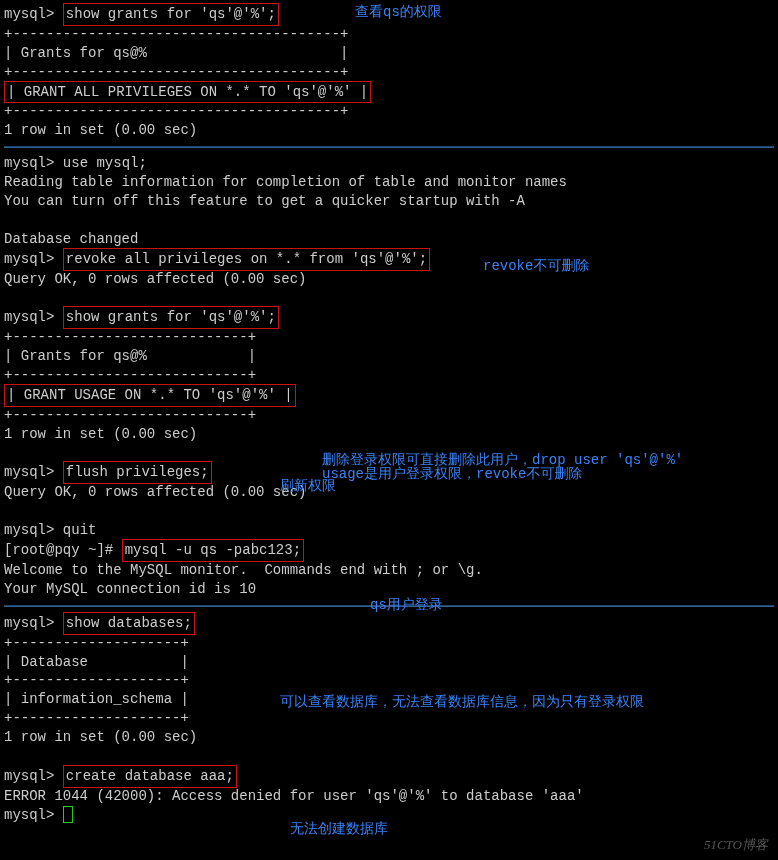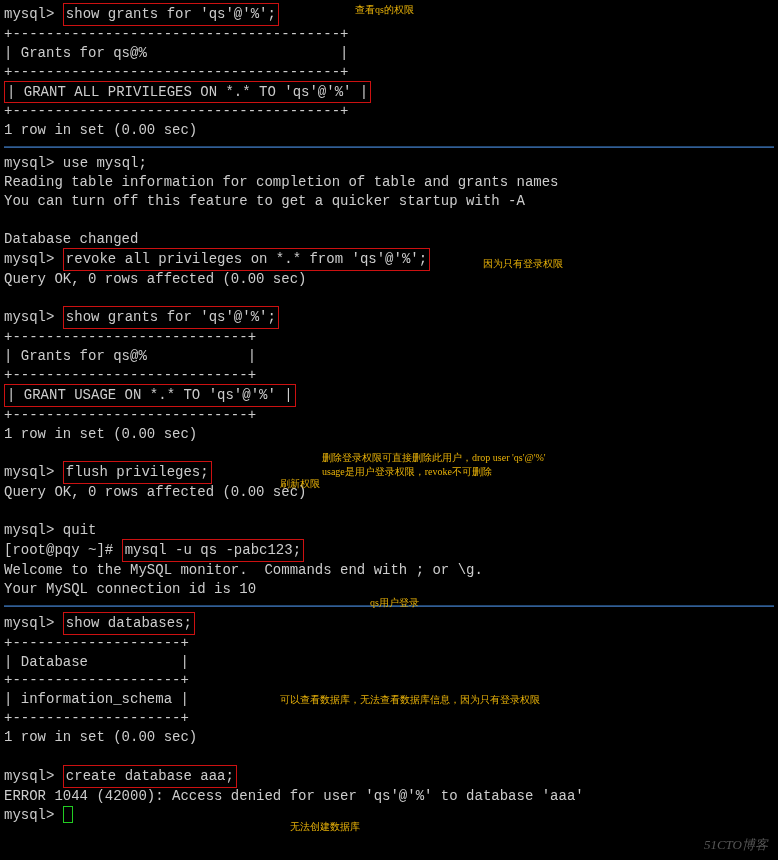--- a/index.html
+++ b/index.html
@@ -19,23 +19,23 @@
     padding: 4px 4px;
   }
   .line { white-space: pre; }
   .red-box {
     border: 1.5px solid #cc1111;
     display: inline-block;
     padding: 1px 2px;
     margin: -1px 0;
   }
   .annot {
-    color: #eab308;
-    font-family: Liberation Serif, serif;
-    font-size: 10px;
+    color: #3b82f6;
+    font-family: Liberation Mono, monospace;
+    font-size: 14px;
     position: absolute;
   }
   .cursor-block {
     display: inline-block;
     width: 8px;
     height: 15px;
     border: 1px solid #22cc22;
     vertical-align: text-bottom;
   }
   .divider {
@@ -50,39 +50,39 @@
     color: #555;
     font-family: Liberation Serif, serif;
     font-size: 13px;
     font-style: italic;
   }
 </style>
 </head>
 <body>
 
 <div class="annot" style="top:3px; left:355px;">查看qs的权限</div>
-<div class="annot" style="top:257px; left:483px;">因为只有登录权限</div>
+<div class="annot" style="top:257px; left:483px;">revoke不可删除</div>
 <div class="annot" style="top:431px; left:322px;margin-top:34px;">usage是用户登录权限，revoke不可删除</div>
 <div class="annot" style="top:451px; left:322px;">删除登录权限可直接删除此用户，drop user 'qs'@'%'</div>
 <div class="annot" style="top:477px; left:280px;">刷新权限</div>
 <div class="annot" style="top:596px; left:370px;">qs用户登录</div>
 <div class="annot" style="top:693px; left:280px;">可以查看数据库，无法查看数据库信息，因为只有登录权限</div>
 <div class="annot" style="top:808px; left:290px;margin-top:12px;">无法创建数据库</div>
 
 <div class="terminal">
 <div class="line"><span>mysql&gt;</span> <span class="red-box">show grants for 'qs'@'%';</span></div>
 <div class="line">+---------------------------------------+</div>
 <div class="line">| Grants for qs@%                       |</div>
 <div class="line">+---------------------------------------+</div>
 <div class="line"><span class="red-box">| GRANT ALL PRIVILEGES ON *.* TO 'qs'@'%' |</span></div>
 <div class="line">+---------------------------------------+</div>
 <div class="line">1 row in set (0.00 sec)</div>
 <div class="divider"></div>
 <div class="line"><span>mysql&gt;</span> <span>use mysql;</span></div>
-<div class="line">Reading table information for completion of table and grants names</div>
+<div class="line">Reading table information for completion of table and monitor names</div>
 <div class="line">You can turn off this feature to get a quicker startup with -A</div>
 <div class="line">&nbsp;</div>
 <div class="line">Database changed</div>
 <div class="line"><span>mysql&gt;</span> <span class="red-box">revoke all privileges on *.* from 'qs'@'%';</span></div>
 <div class="line">Query OK, 0 rows affected (0.00 sec)</div>
 <div class="line">&nbsp;</div>
 <div class="line"><span>mysql&gt;</span> <span class="red-box">show grants for 'qs'@'%';</span></div>
 <div class="line">+----------------------------+</div>
 <div class="line">| Grants for qs@%            |</div>
 <div class="line">+----------------------------+</div>

